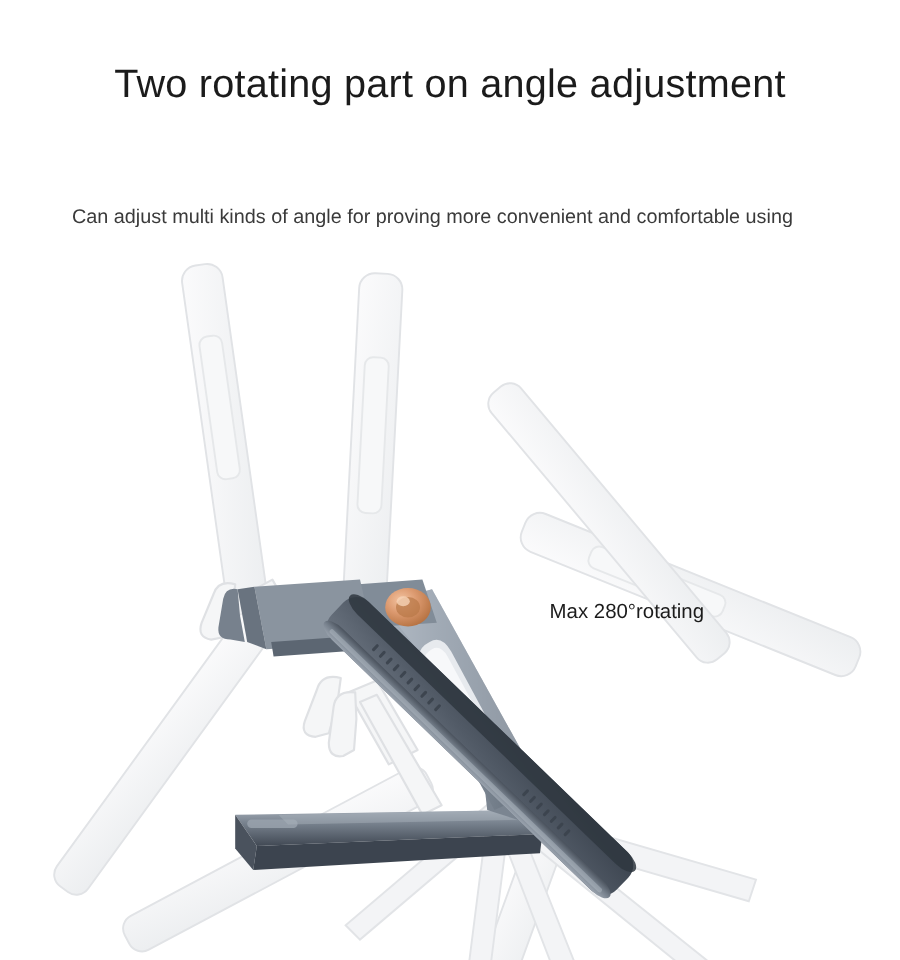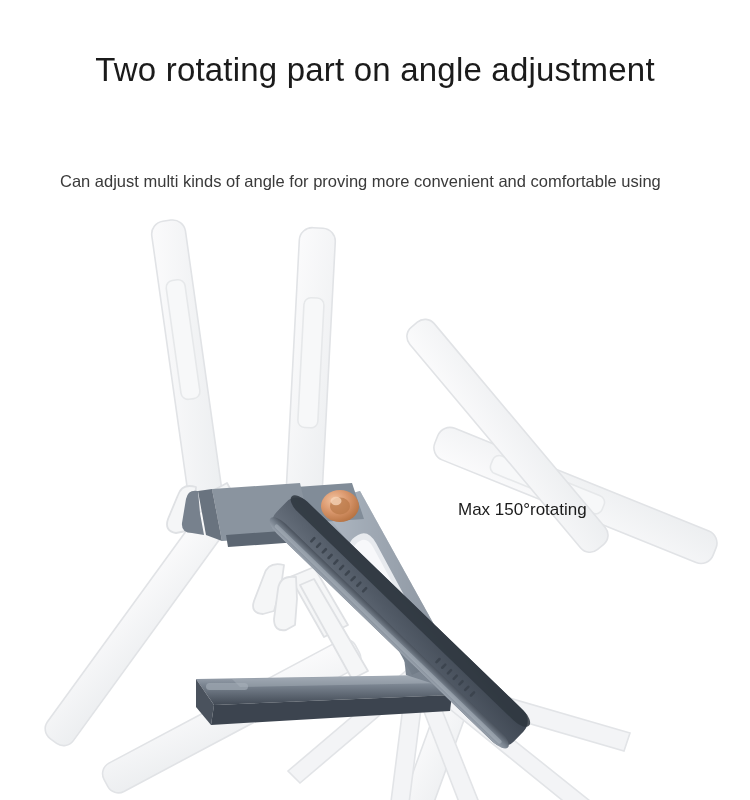--- a/index.html
+++ b/index.html
@@ -212,15 +212,15 @@
           <rect x="17" y="242" width="7" height="2.6" rx="1.3"></rect>
           <rect x="17" y="250" width="7" height="2.6" rx="1.3"></rect>
           <rect x="17" y="258" width="7" height="2.6" rx="1.3"></rect>
           <rect x="17" y="266" width="7" height="2.6" rx="1.3"></rect>
         </g>
         <rect x="3" y="8" width="4" height="314" rx="2" fill="#b6bec8" opacity="0.45"></rect>
       </g>
     </svg>
   </div>
 
-  <div class="callout">Max 150°rotating</div>
+  <div class="callout">Max 280°rotating</div>
 
 </div>
 
 </body></html>

